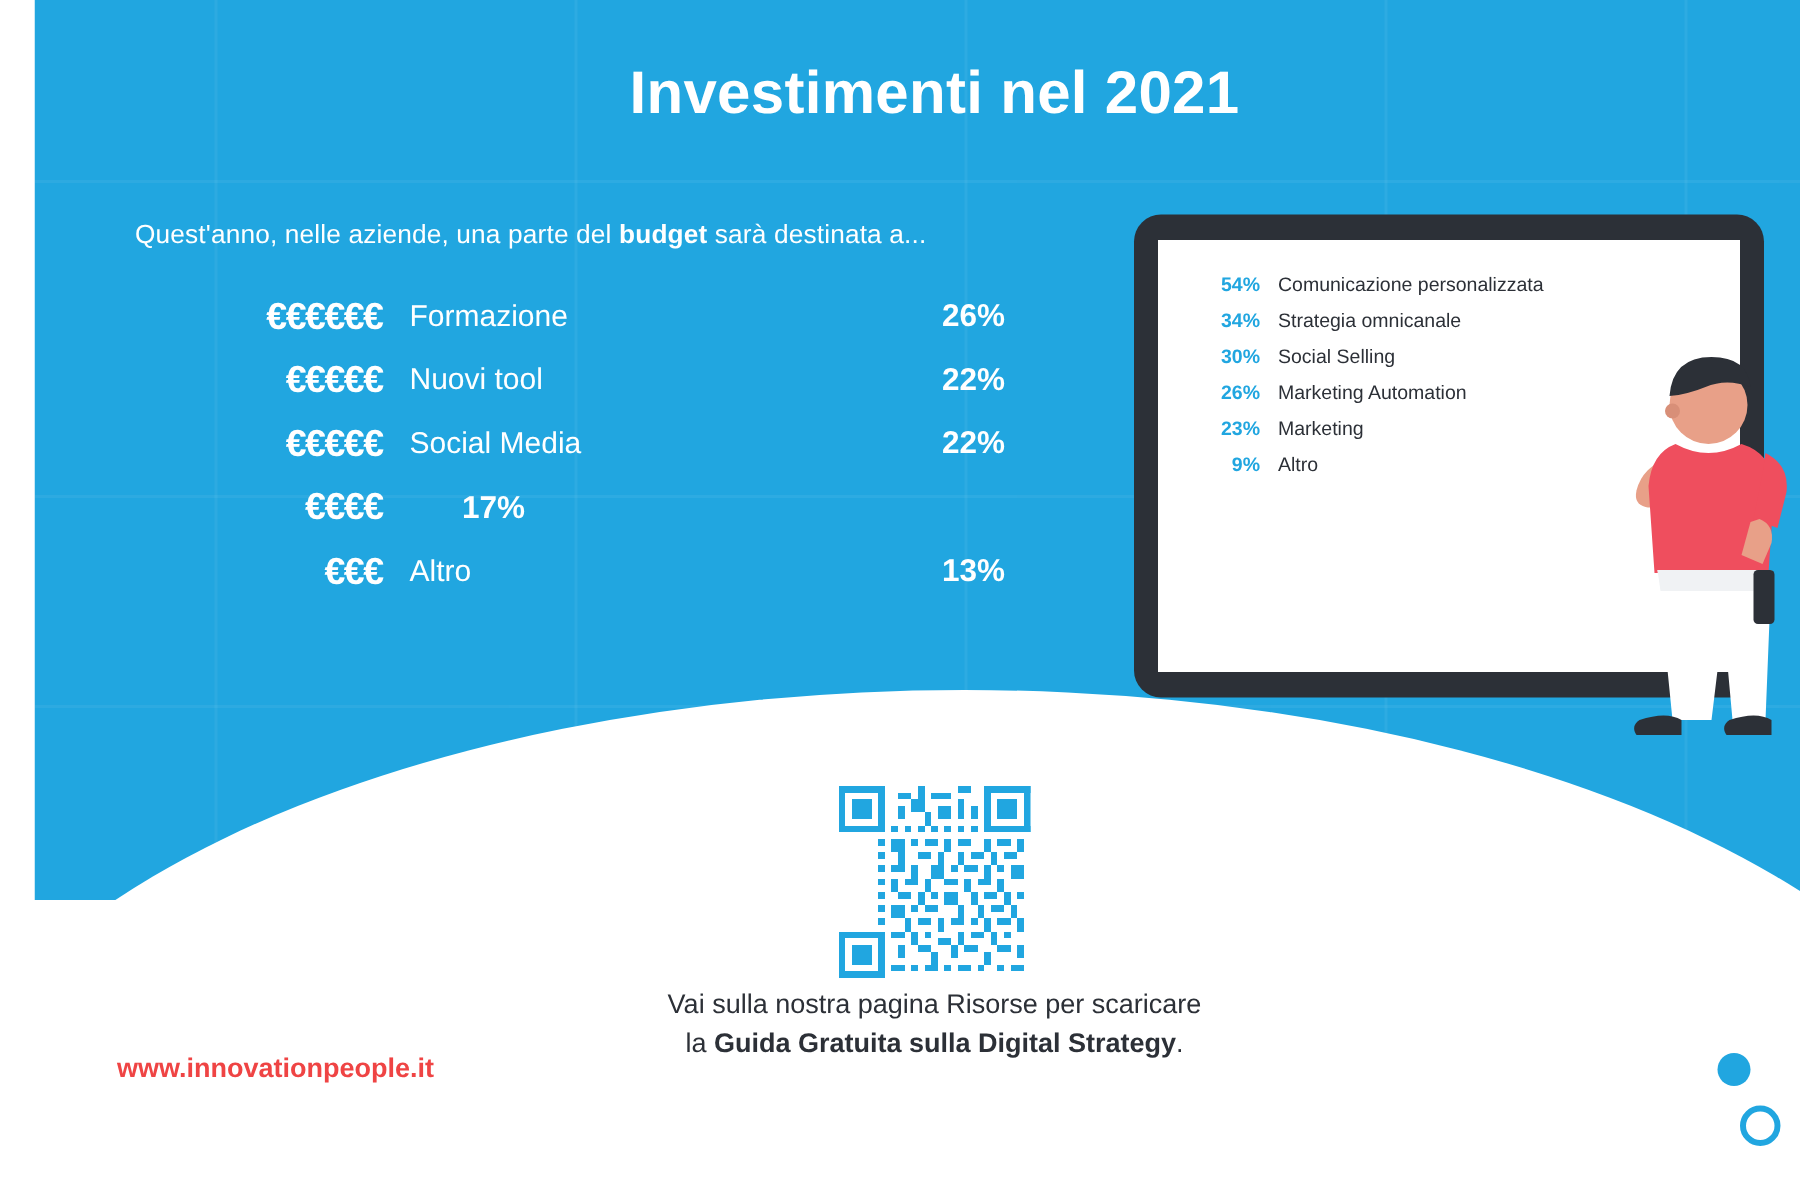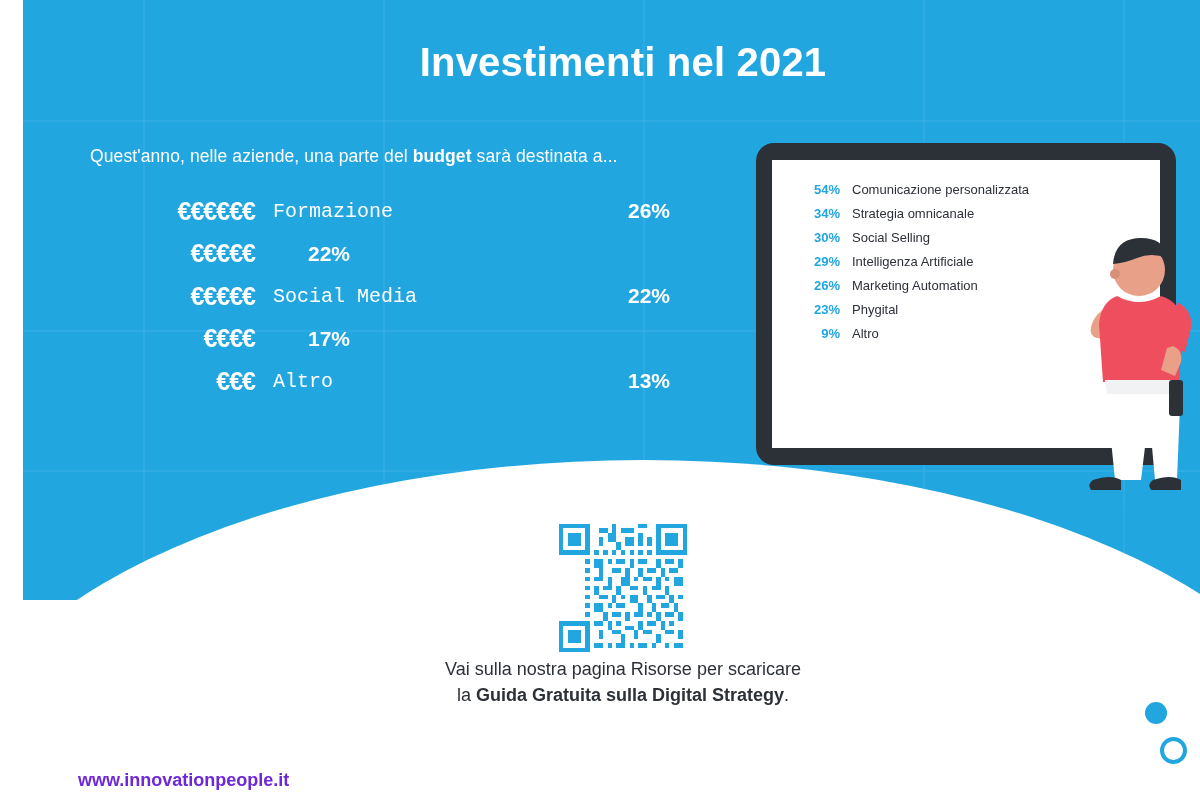--- a/index.html
+++ b/index.html
@@ -78,21 +78,20 @@
     padding-right: 18px;
     font-size: 25px;
     font-weight: bold;
     letter-spacing: -1px;
     white-space: nowrap;
   }
   .b-label {
     flex: 1;
     font-size: 20px;
     font-weight: 400;
-    font-family: Liberation Mono, monospace;
   }
   .b-pct {
     width: 105px;
     text-align: right;
     font-size: 21px;
     font-weight: bold;
     padding-right: 28px;
   }
   
   .tablet {
@@ -150,22 +149,22 @@
     position: absolute;
     left: 0; top: 656px; width: 1200px;
     text-align: center;
     color: #2c3037;
     font-size: 18px;
     line-height: 1.45;
   }
   .cta b { font-weight: bold; }
   .site {
     position: absolute;
-    left: 55px; top: 770px;
-    color: #6d28d9;
+    left: 55px; top: 702px;
+    color: #ef4444;
     font-size: 18px;
     font-weight: bold;
   }
   
   .logo { position: absolute; right: 36px; bottom: 36px; width: 56px; height: 62px; }
   .logo .dot-solid {
     position: absolute; right: 20px; top: 0;
     width: 22px; height: 22px; border-radius: 50%;
     background: #21a6e0;
   }
@@ -201,20 +200,21 @@
   </div>
 
   <div class="budget-list">
     <div class="budget-row">
       <div class="euros">€€€€€€</div>
       <div class="b-label">Formazione</div>
       <div class="b-pct">26%</div>
     </div>
     <div class="budget-row">
       <div class="euros">€€€€€</div>
+      <div class="b-label">Nuovi tool</div>
       <div class="b-pct">22%</div>
     </div>
     <div class="budget-row">
       <div class="euros">€€€€€</div>
       <div class="b-label">Social Media</div>
       <div class="b-pct">22%</div>
     </div>
     <div class="budget-row">
       <div class="euros">€€€€</div>
       <div class="b-pct">17%</div>
@@ -235,30 +235,26 @@
         </div>
         <div class="trend-row">
           <div class="t-pct">34%</div>
           <div class="t-label">Strategia omnicanale</div>
         </div>
         <div class="trend-row">
           <div class="t-pct">30%</div>
           <div class="t-label">Social Selling</div>
         </div>
         <div class="trend-row">
-          <div class="t-pct">29%</div>
-          <div class="t-label">Intelligenza Artificiale</div>
-        </div>
-        <div class="trend-row">
           <div class="t-pct">26%</div>
           <div class="t-label">Marketing Automation</div>
         </div>
         <div class="trend-row">
           <div class="t-pct">23%</div>
-          <div class="t-label">Phygital</div>
+          <div class="t-label">Marketing</div>
         </div>
         <div class="trend-row">
           <div class="t-pct">9%</div>
           <div class="t-label">Altro</div>
         </div>
       </div>
     </div>
   </div>
 
   <svg class="person" viewBox="0 0 150 320">

